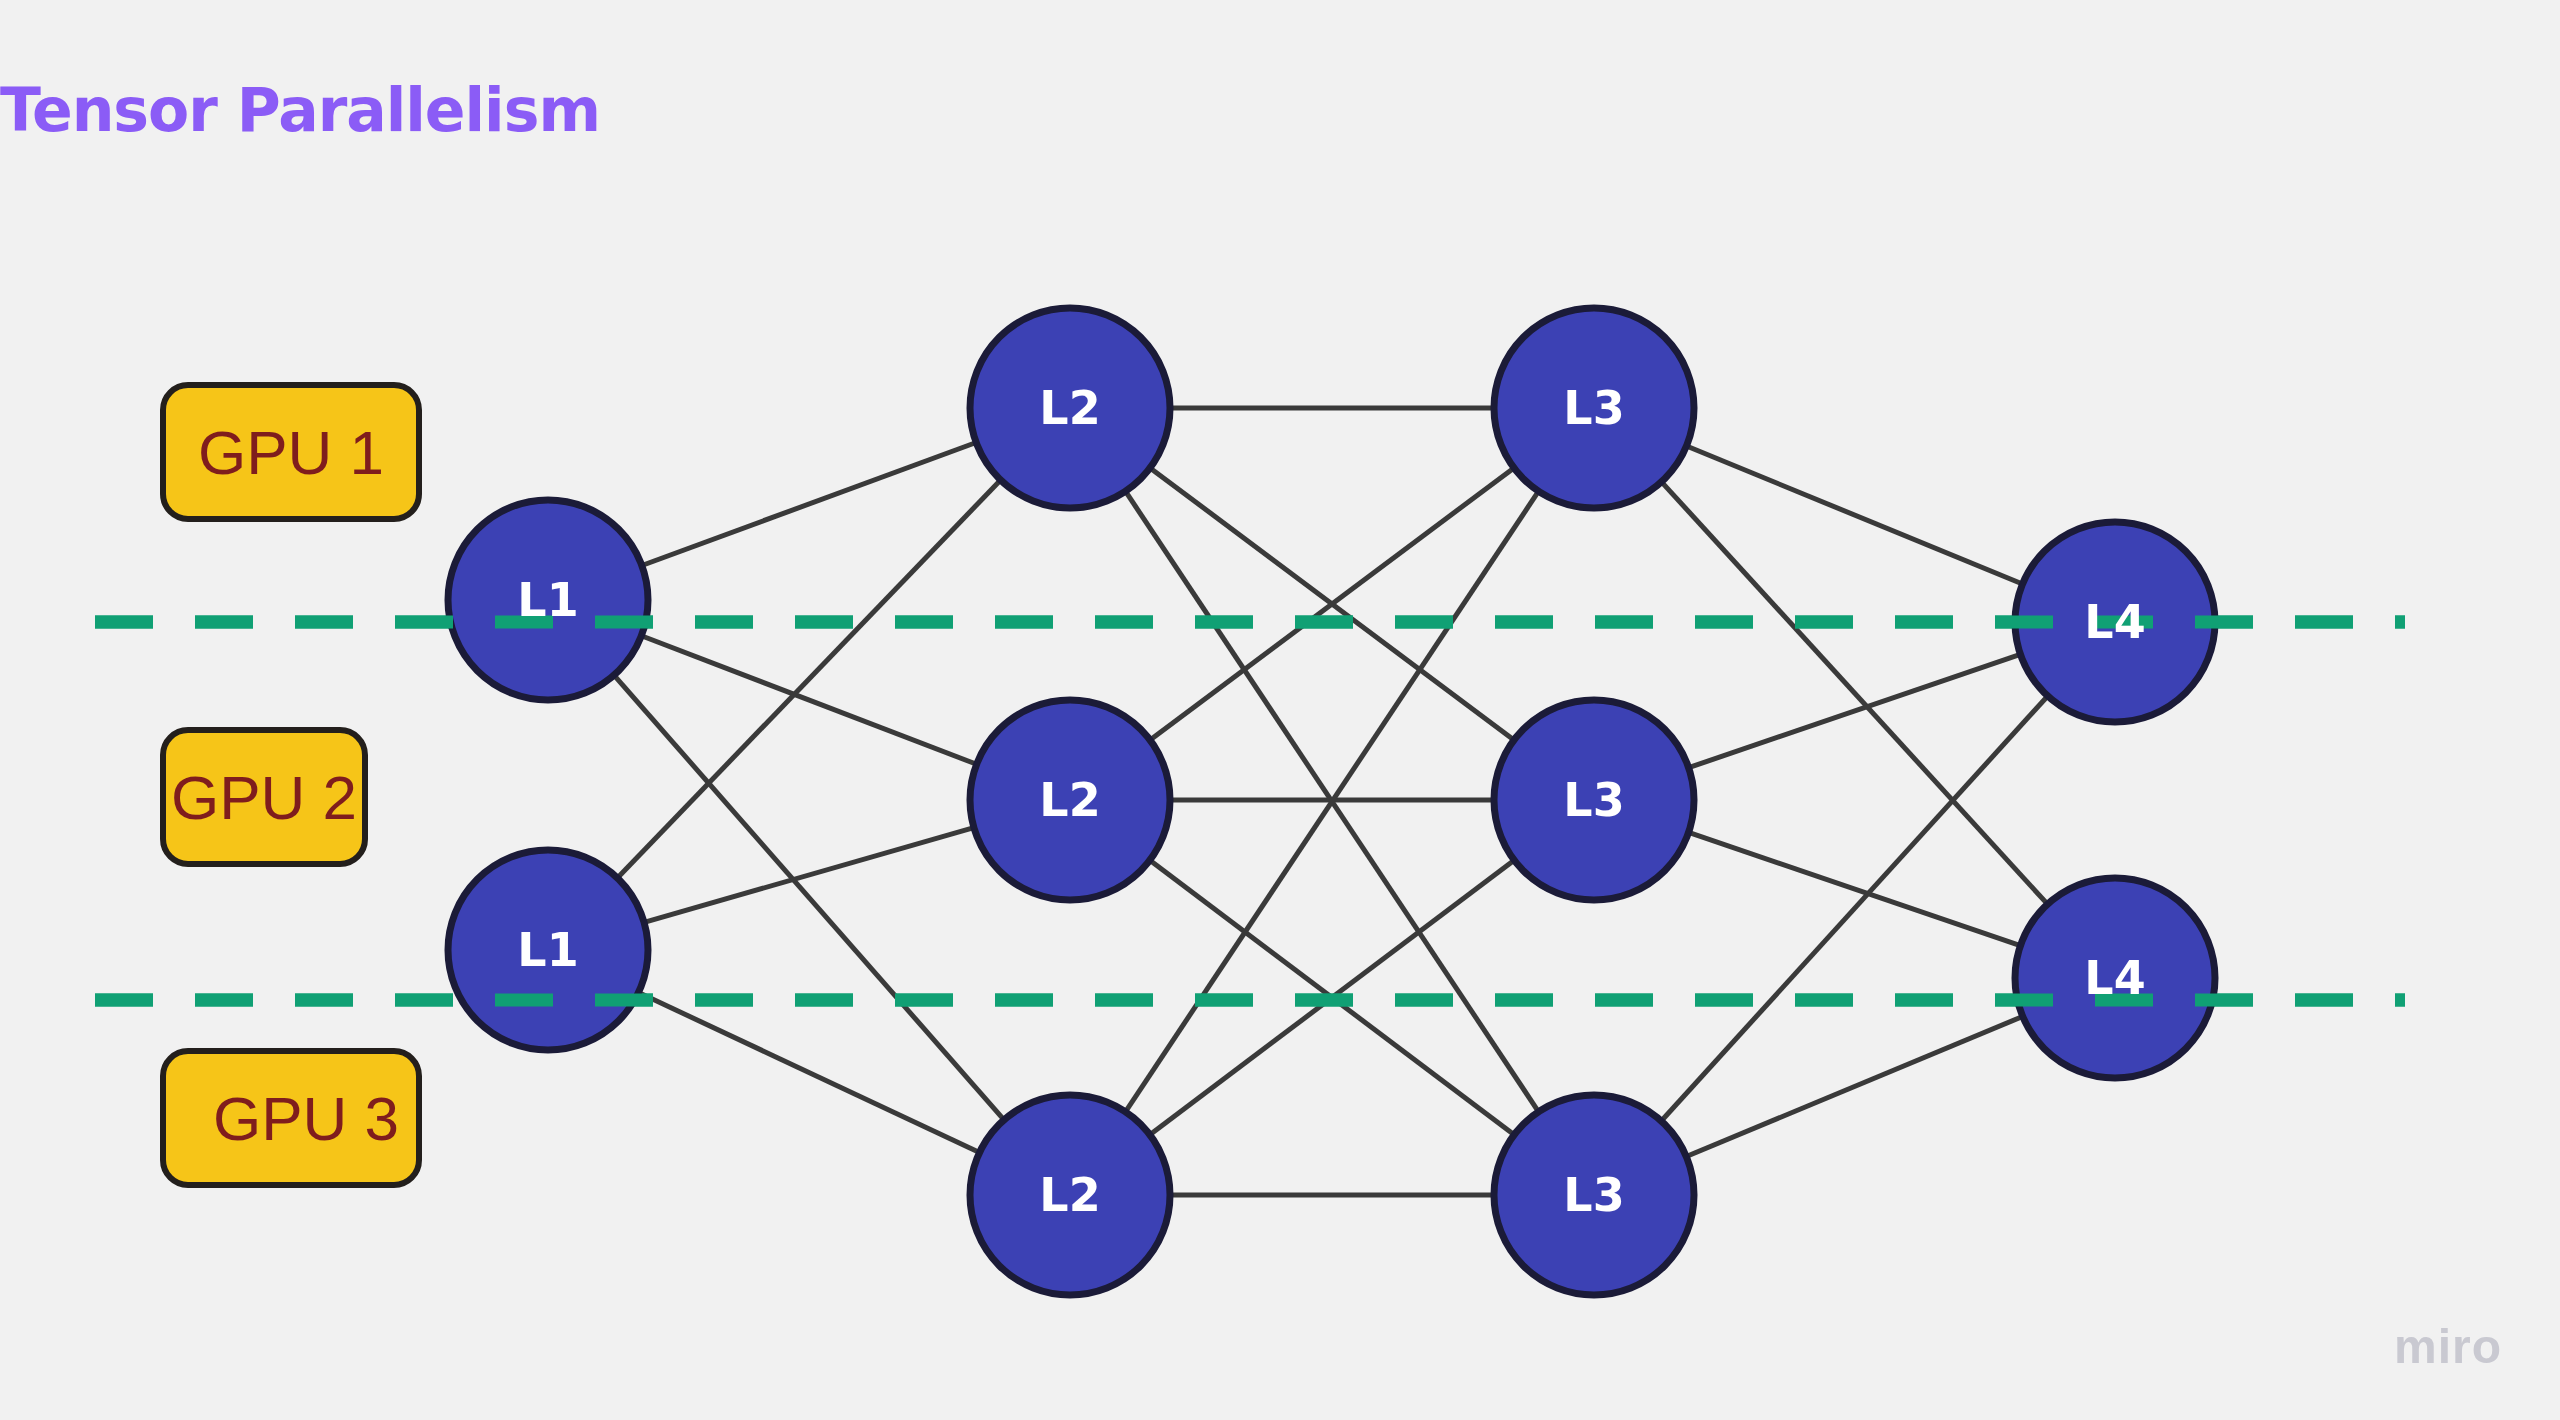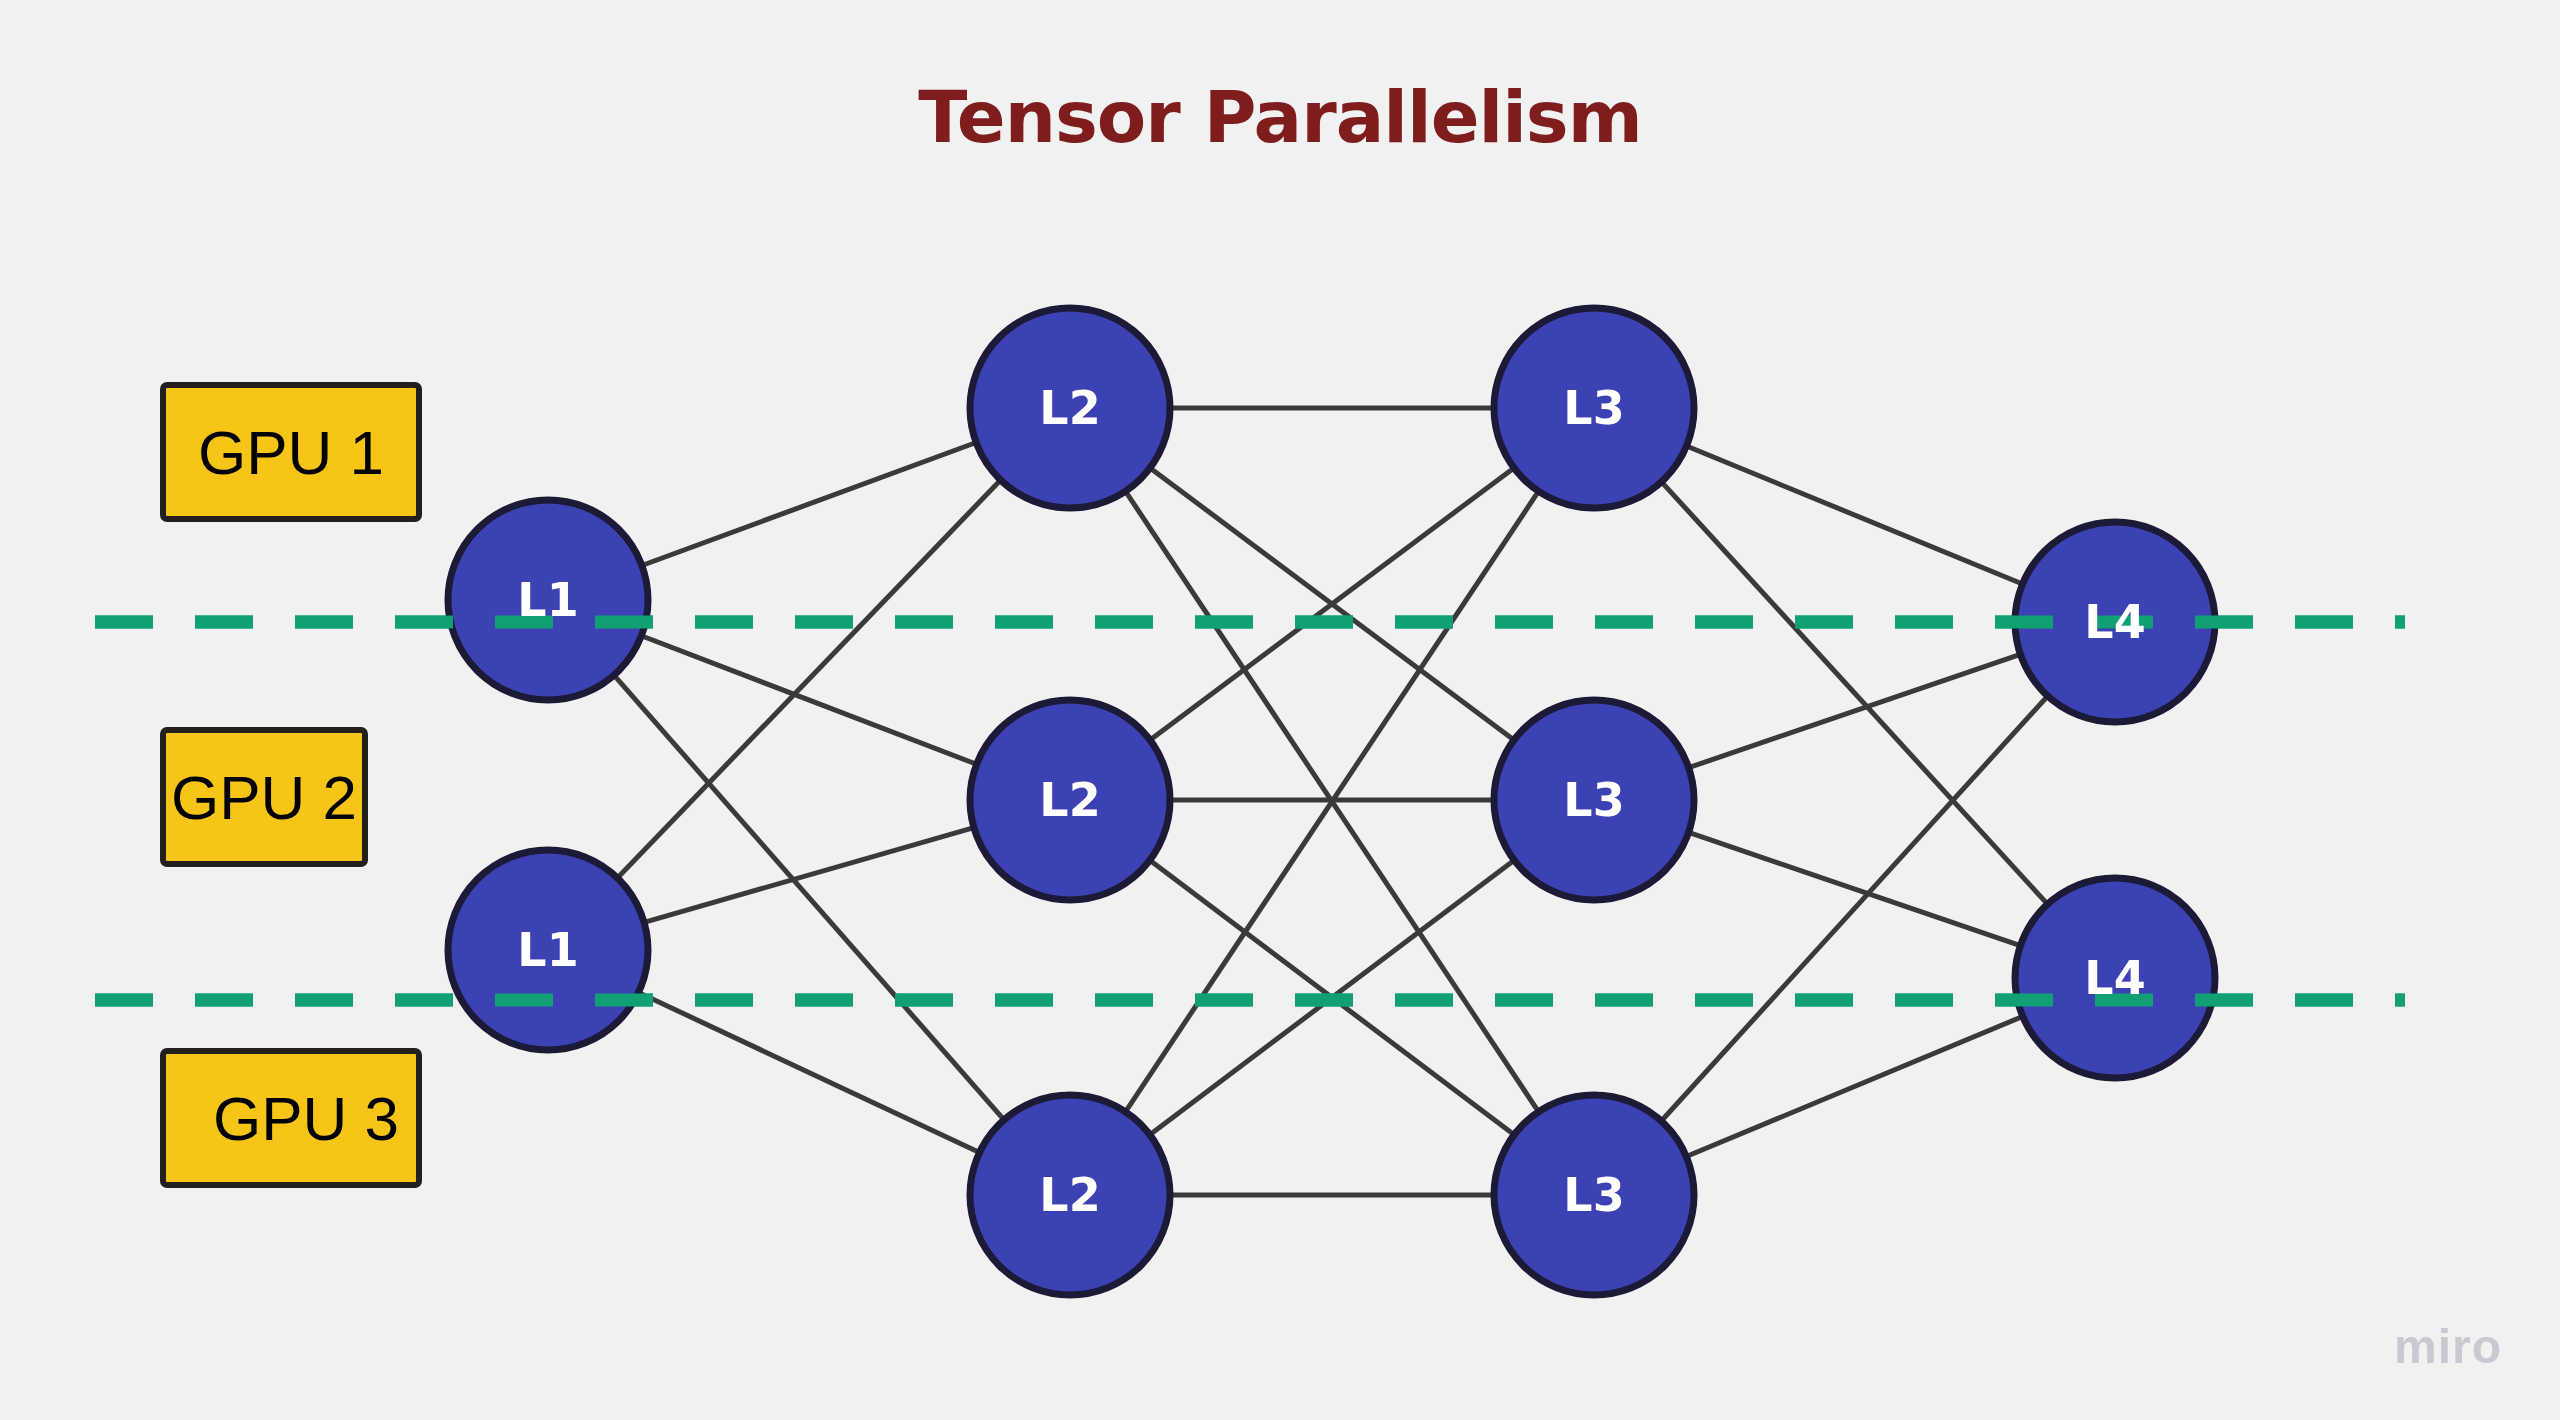--- a/index.html
+++ b/index.html
@@ -19,38 +19,38 @@
     left: 0; top: 0;
     width: 2560px;
     height: 1420px;
     background: #f1f1f1;
   }
   #title {
     position: absolute;
     left: 0;
     top: 75px;
     width: 2560px;
-    text-align: center;
-    font-size: 72px;
+    text-align: left;
+    font-size: 60px;
     font-weight: 800;
     letter-spacing: -1px;
-    color: #7f1d1d;
+    color: #8b5cf6;
     font-family: "DejaVu Sans", sans-serif;
     user-select: none;
   }
   .gpu-box {
     position: absolute;
     box-sizing: border-box;
     background: #f6c518;
     border: 6px solid #231f1c;
-    border-radius: 7px;
+    border-radius: 28px;
     display: flex;
     align-items: center;
     justify-content: center;
-    color: #000000;
+    color: #7f1d1d;
     font-size: 62px;
     font-weight: 400;
     font-family: "Liberation Sans", sans-serif;
   }
   .node-label {
     fill: #ffffff;
     font-family: "DejaVu Sans", sans-serif;
     font-size: 46px;
     font-weight: 700;
     text-anchor: middle;

